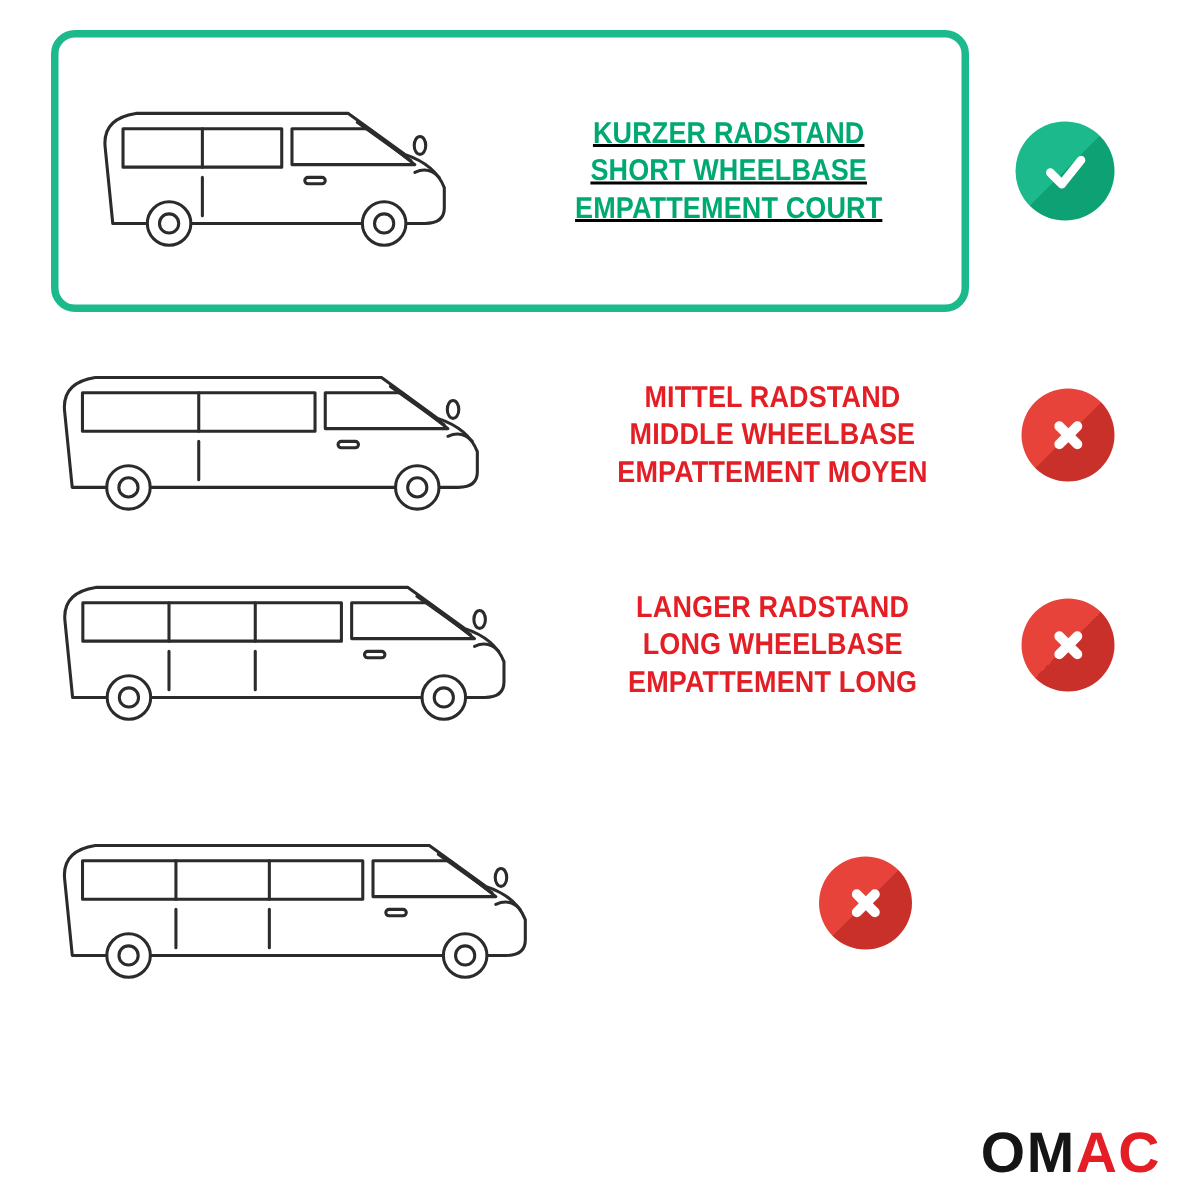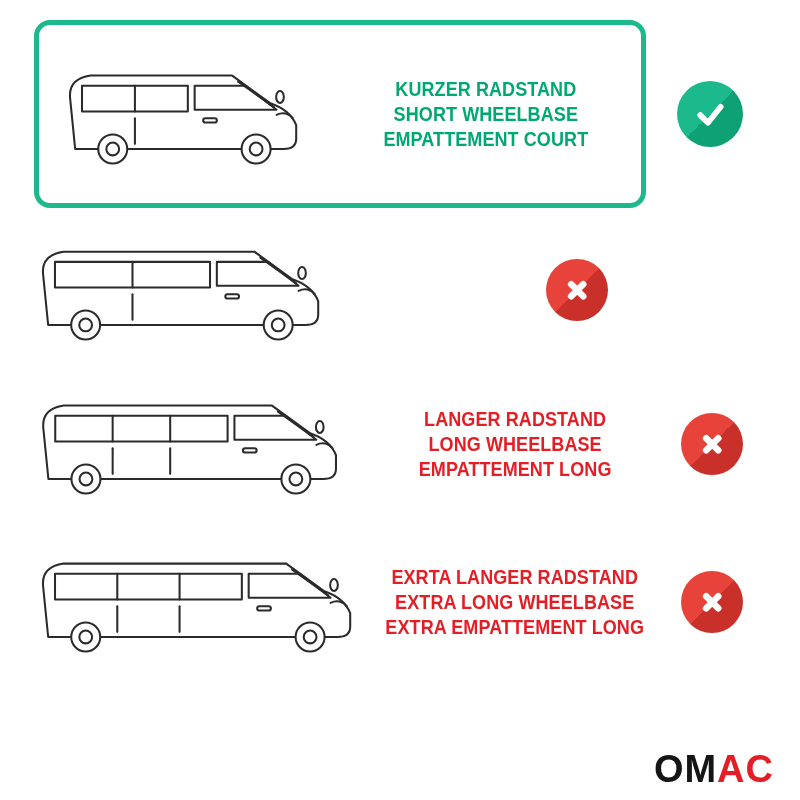--- a/index.html
+++ b/index.html
@@ -14,29 +14,29 @@
     width: 800px; height: 800px;
     background: #ffffff;
     overflow: hidden;
   }
   .row {
     position: absolute; left: 0; width: 100%;
     display: flex; align-items: center;
   }
   .row-1 { top: 20px;  height: 188px; }
   .row-2 { top: 226px; height: 128px; }
-  .row-3 { top: 380px; height: 128px; }
+  .row-3 { top: 366px; height: 128px; }
   .row-4 { top: 536px; height: 132px; }
 
   .sel-box {
     margin-left: 34px;
     width: 612px; height: 100%;
     border: 5px solid var(--green);
     border-radius: 16px;
-    display: flex; align-items: center;
+    display: flex; align-items: center; text-decoration: underline;
   }
   .van-col { width: 380px; padding-left: 26px; display: flex; align-items: center; }
   .sel-box .van-col { width: 292px; padding-left: 14px; }
   .van { display: block; line-height: 0; }
   .van svg * {
     fill: none;
     stroke: var(--ink);
     stroke-width: 2.4;
     stroke-linejoin: round;
     stroke-linecap: round;
@@ -131,20 +131,27 @@
     <line x1="125.0" y1="42" x2="125.0" y2="72"></line>
             <line x1="125.0" y1="80" x2="125.0" y2="110"></line>
     <rect x="234" y="80" width="16" height="5" rx="2.5"></rect>
     <ellipse cx="324" cy="55" rx="4.5" ry="7"></ellipse>
     <path d="M320 76 Q331 71 339 80"></path>
     <circle class="wheel" cx="70" cy="116" r="17"></circle>
     <circle cx="70" cy="116" r="7.5"></circle>
     <circle class="wheel" cx="296" cy="116" r="17"></circle>
     <circle cx="296" cy="116" r="7.5"></circle>
   </svg></div>
+    </div>
+    <div class="text-col">
+      <div class="labels red">
+        <div>MITTEL RADSTAND</div>
+        <div>MIDDLE WHEELBASE</div>
+        <div>EMPATTEMENT MOYEN</div>
+      </div>
     </div>
     <div class="icon-col">
       <div class="badge cross">
         <svg viewBox="0 0 64 64" xmlns="http://www.w3.org/2000/svg">
           <path d="M22 22 L42 42 M42 22 L22 42" fill="none" stroke="#ffffff" stroke-width="11" stroke-linecap="round"></path>
         </svg>
       </div>
     </div>
   </div>
 
@@ -197,27 +204,20 @@
             <line x1="180.0" y1="80" x2="180.0" y2="110"></line>
     <rect x="271" y="80" width="16" height="5" rx="2.5"></rect>
     <ellipse cx="361" cy="55" rx="4.5" ry="7"></ellipse>
     <path d="M357 76 Q368 71 376 80"></path>
     <circle class="wheel" cx="70" cy="116" r="17"></circle>
     <circle cx="70" cy="116" r="7.5"></circle>
     <circle class="wheel" cx="333" cy="116" r="17"></circle>
     <circle cx="333" cy="116" r="7.5"></circle>
   </svg></div>
     </div>
-    <div class="text-col">
-      <div class="labels red">
-        <div>EXRTA LANGER RADSTAND</div>
-        <div>EXTRA LONG WHEELBASE</div>
-        <div>EXTRA EMPATTEMENT LONG</div>
-      </div>
-    </div>
     <div class="icon-col">
       <div class="badge cross">
         <svg viewBox="0 0 64 64" xmlns="http://www.w3.org/2000/svg">
           <path d="M22 22 L42 42 M42 22 L22 42" fill="none" stroke="#ffffff" stroke-width="11" stroke-linecap="round"></path>
         </svg>
       </div>
     </div>
   </div>
 
   <div class="logo">

